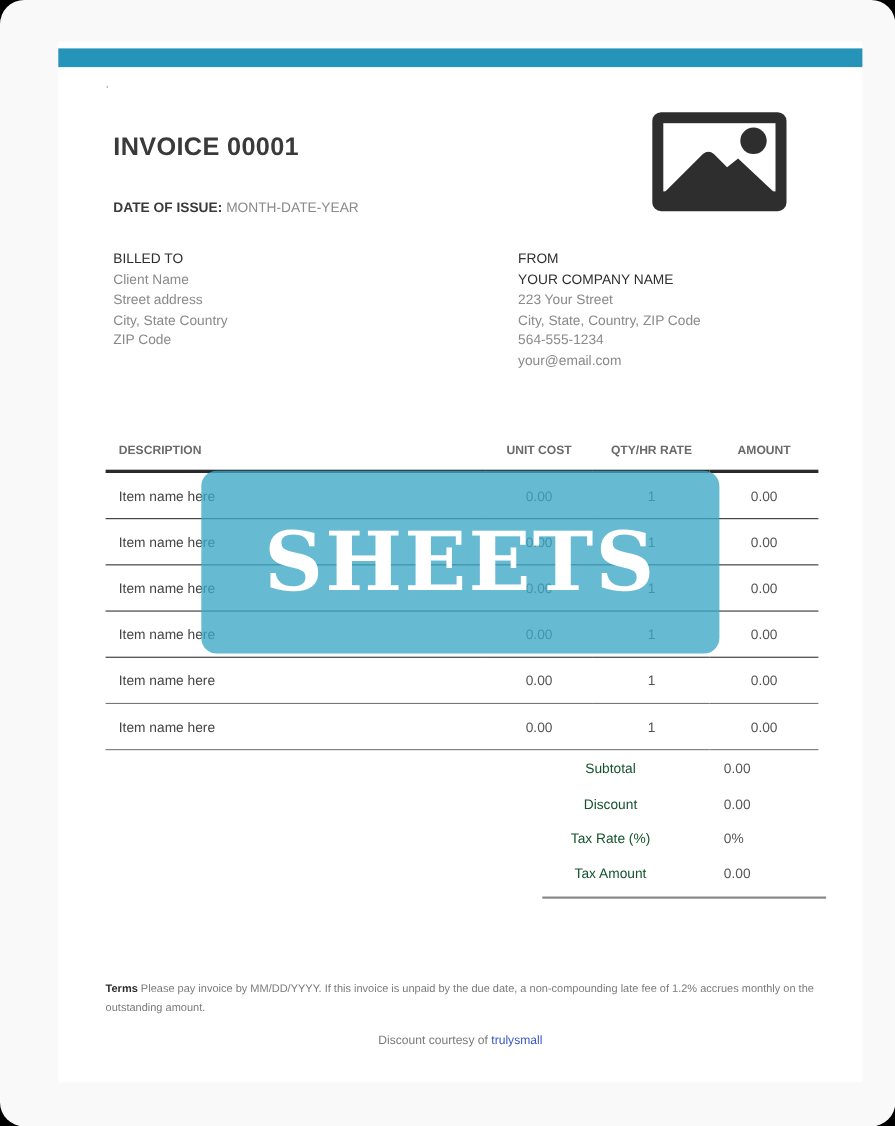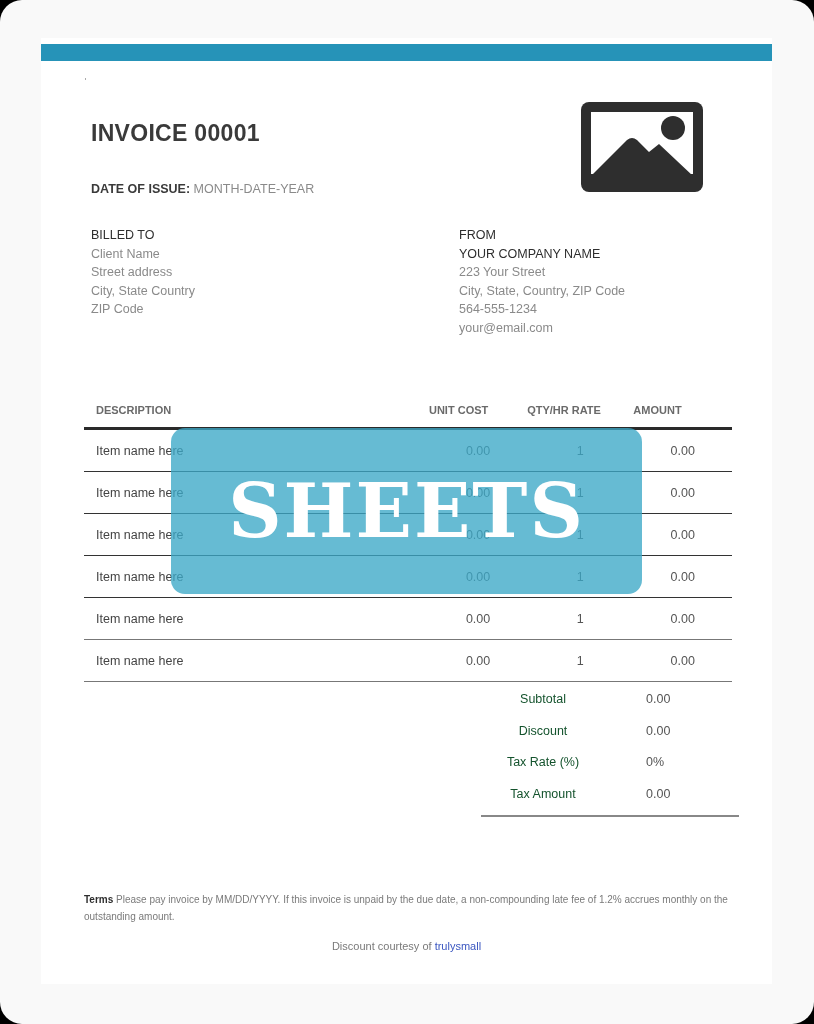--- a/index.html
+++ b/index.html
@@ -6,21 +6,21 @@
     body {
       width: 814px; height: 1024px; background: #000;
       font-family: "Liberation Sans", "DejaVu Sans", sans-serif;
       position: relative; overflow: hidden;
     }
     .frame {
       position: absolute; left: 0; top: 0; width: 814px; height: 1024px;
       background: #f9f9f9; border-radius: 22px;
     }
     .page {
-      position: absolute; left: 41px; top: 38px; width: 731px; height: 946px;
+      position: absolute; left: 53px; top: 38px; width: 731px; height: 946px;
       background: #ffffff;
     }
     .topbar {
       position: absolute; left: 0; top: 6px; width: 731px; height: 17px;
       background: #2693b8;
     }
     .dot { position:absolute; left:44px; top:40px; width:1px; height:2px; background:#aaa; }
     .title {
       position: absolute; left: 50px; top: 82px; font-size: 23px; font-weight: bold;
       color: #3a3a3a; letter-spacing: 0.3px;
@@ -31,21 +31,21 @@
     .logo { position: absolute; left: 536px; top: 60px; width: 130px; height: 98px; }
     .block { position: absolute; font-size: 12.5px; line-height: 18.5px; color: #8a8a8a; }
     .block .h { color: #2e2e2e; font-weight: normal; }
     .billed { left: 50px; top: 188px; }
     .from { left: 418px; top: 188px; }
     table.items {
       position: absolute; left: 43px; top: 355px; width: 648px; border-collapse: collapse;
       font-size: 12.5px;
     }
     table.items th {
-      font-size: 11px; font-weight: bold; color: #6a6a6a; height: 34px; text-align: left;
+      font-size: 11px; font-weight: bold; color: #6a6a6a; height: 34px; text-align: center;
       border-bottom: 3px solid #2a2a2a; padding: 0;
     }
     table.items th.desc { text-align: left; padding-left: 12px; }
     table.items td {
       height: 41px; color: #555; text-align: center; border-bottom: 1.5px solid #333; padding: 0;
     }
     table.items td.desc { text-align: left; padding-left: 12px; color: #444; }
     table.items tr:last-child td, table.items tr:nth-last-child(2) td { border-bottom-color: #777; }
     .c1 { width: 340px; } .c2 { width: 100px; } .c3 { width: 108px; } .c4 { width: 100px; }
     .overlay {

